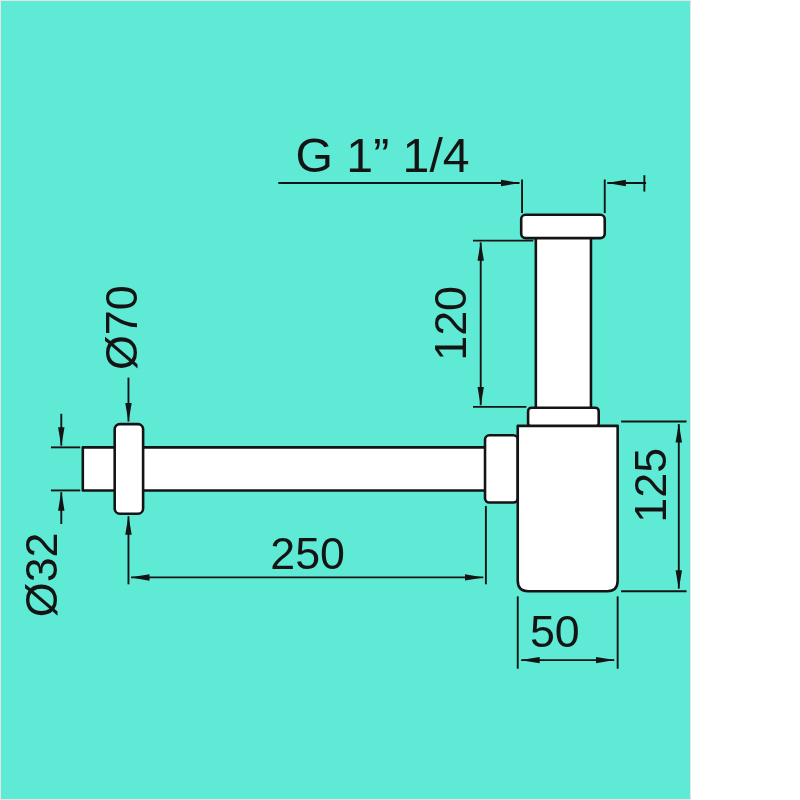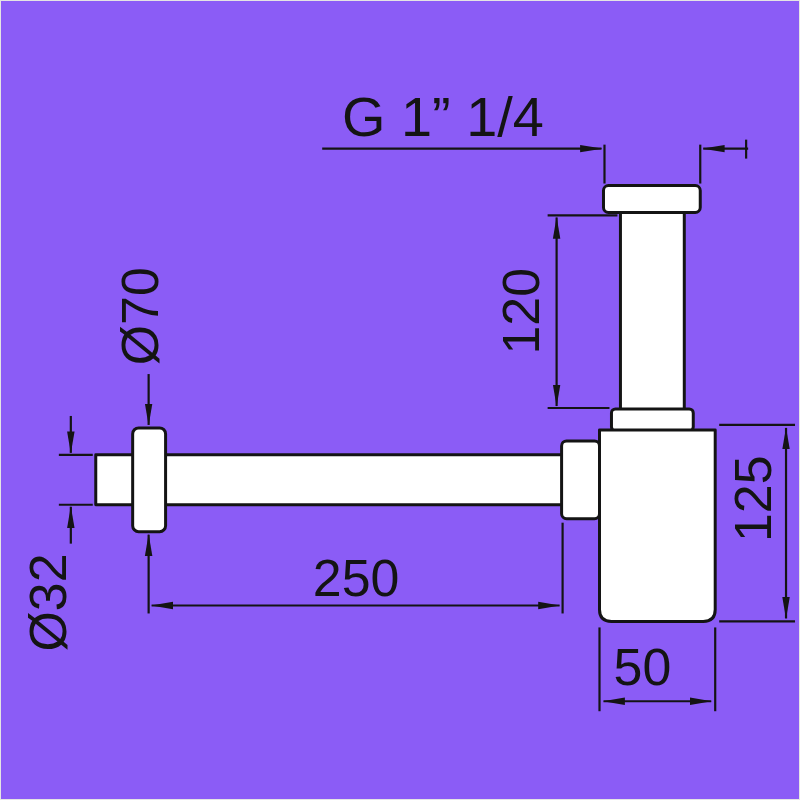--- a/index.html
+++ b/index.html
@@ -1,24 +1,24 @@
 <!DOCTYPE html>
 <html><head>
 <meta charset="utf-8">
 <style>
   html, body {
     margin: 0;
     padding: 0;
     background: #ffffff;
   }
   .frame {
-    width: 800px;
+    width: 691px;
     height: 800px;
     box-sizing: border-box;
-    background: #8b5cf6;
+    background: #5eead4;
     border: 1px solid #e4e4e4;
     position: relative;
     overflow: hidden;
   }
   svg {
     display: block;
     width: 100%;
     height: 100%;
   }
   .part {

